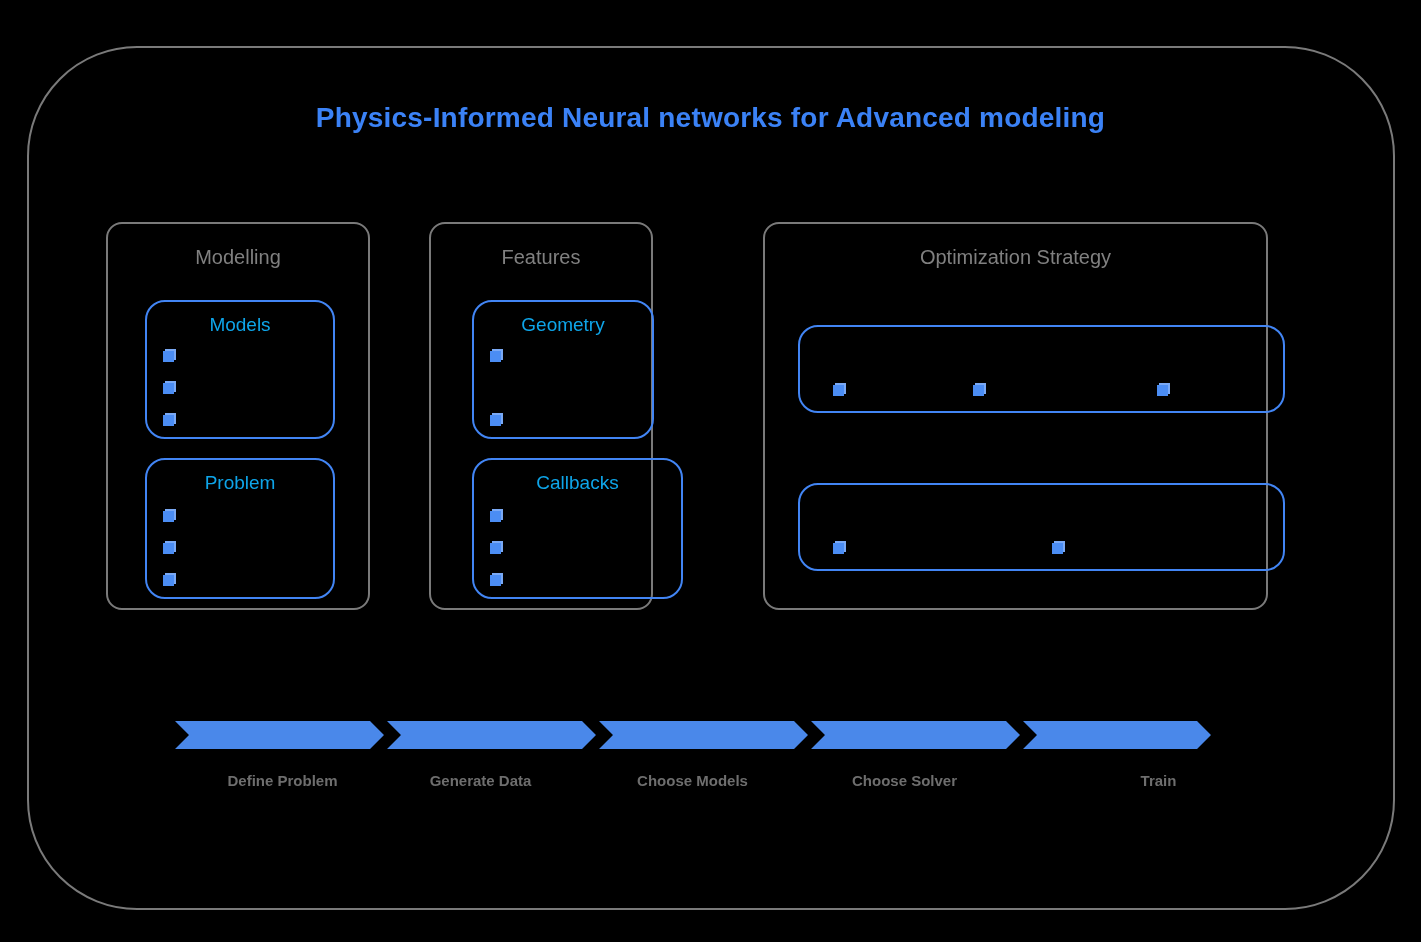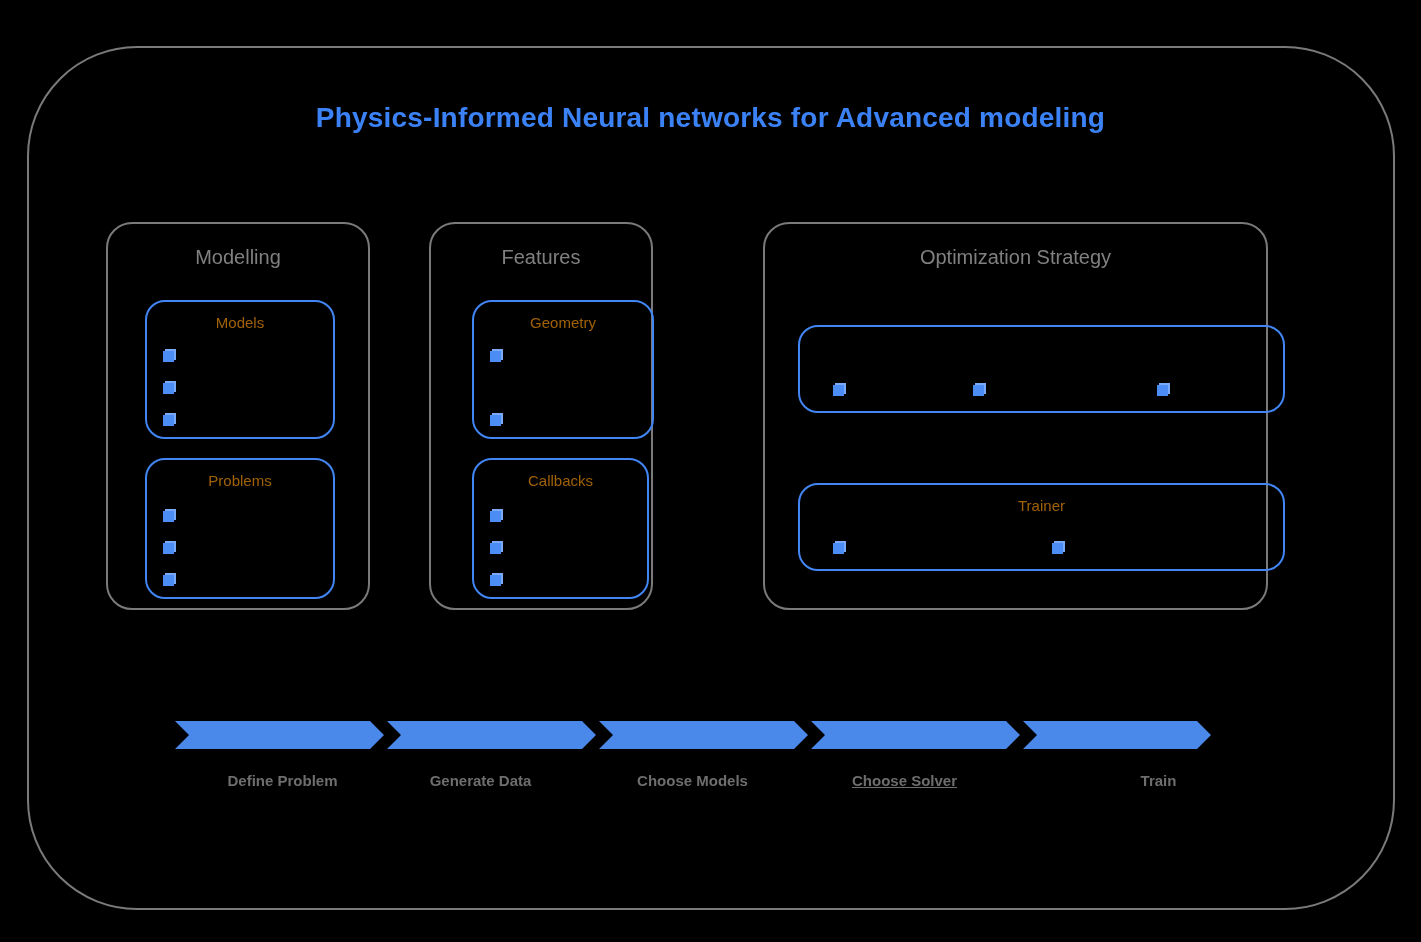--- a/index.html
+++ b/index.html
@@ -38,21 +38,21 @@
     font-size: 28px;
     font-weight: bold;
     letter-spacing: 0.2px;
     white-space: nowrap;
   }
 
   
   .group-panel {
     position: absolute;
     border: 2px solid #7a7a7a;
-    border-radius: 26px;
+    border-radius: 16px;
     box-sizing: border-box;
   }
   .group-title {
     position: absolute;
     top: 22px;
     left: 0;
     width: 100%;
     text-align: center;
     color: #808080;
     font-size: 20px;
@@ -70,29 +70,29 @@
     border: 2.5px solid #4285f4;
     border-radius: 20px;
     box-sizing: border-box;
   }
   .sub-title {
     position: absolute;
     top: 12px;
     left: 0;
     width: 100%;
     text-align: center;
-    color: #a16207;
-    font-size: 15px;
+    color: #0ea5e9;
+    font-size: 19px;
     white-space: nowrap;
   }
 
   #box-models    { left: 145px; top: 300px; width: 190px; height: 139px; }
   #box-problems  { left: 145px; top: 458px; width: 190px; height: 141px; }
   #box-geometry  { left: 472px; top: 300px; width: 182px; height: 139px; }
-  #box-callbacks { left: 472px; top: 458px; width: 177px; height: 141px; padding-left: 47px; }
+  #box-callbacks { left: 472px; top: 458px; width: 211px; height: 141px; padding-left: 47px; }
   #box-solver    { left: 798px; top: 325px; width: 487px; height: 88px; }
   #box-trainer   { left: 798px; top: 483px; width: 487px; height: 88px; }
 
   
   .cube-marker {
     position: absolute;
     width: 11px;
     height: 11px;
     background: #4b8df4;
     box-shadow: 2px -2px 0 0 #7aa9f5;
@@ -138,21 +138,21 @@
 </div>
 
 <div class="sub-box" id="box-models">
   <div class="sub-title">Models</div>
   <div class="cube-marker" style="left:16px; top:49px;"></div>
   <div class="cube-marker" style="left:16px; top:81px;"></div>
   <div class="cube-marker" style="left:16px; top:113px;"></div>
 </div>
 
 <div class="sub-box" id="box-problems">
-  <div class="sub-title">Problems</div>
+  <div class="sub-title">Problem</div>
   <div class="cube-marker" style="left:16px; top:51px;"></div>
   <div class="cube-marker" style="left:16px; top:83px;"></div>
   <div class="cube-marker" style="left:16px; top:115px;"></div>
 </div>
 
 <div class="group-panel" id="group-features">
   <div class="group-title">Features</div>
 </div>
 
 <div class="sub-box" id="box-geometry">
@@ -172,30 +172,29 @@
   <div class="group-title">Optimization Strategy</div>
 </div>
 
 <div class="sub-box" id="box-solver">
   <div class="cube-marker" style="left:33px;  top:58px;"></div>
   <div class="cube-marker" style="left:173px; top:58px;"></div>
   <div class="cube-marker" style="left:357px; top:58px;"></div>
 </div>
 
 <div class="sub-box" id="box-trainer">
-  <div class="sub-title">Trainer</div>
   <div class="cube-marker" style="left:33px;  top:58px;"></div>
   <div class="cube-marker" style="left:252px; top:58px;"></div>
 </div>
 
 <div id="process-flow">
   <div class="chevron first" style="left:0px;   width:209px;"></div>
   <div class="chevron" style="left:212px; width:209px;"></div>
   <div class="chevron" style="left:424px; width:209px;"></div>
   <div class="chevron" style="left:636px; width:209px;"></div>
   <div class="chevron" style="left:848px; width:188px;"></div>
 </div>
 
 <div class="flow-label" style="left:180px; width:205px;">Define Problem</div>
 <div class="flow-label" style="left:378px; width:205px;">Generate Data</div>
 <div class="flow-label" style="left:590px; width:205px;">Choose Models</div>
-<div class="flow-label" style="left:802px; width:205px;text-decoration:underline;">Choose Solver</div>
+<div class="flow-label" style="left:802px; width:205px;">Choose Solver</div>
 <div class="flow-label" style="left:1056px; width:205px;">Train</div>
 
 </body></html>

